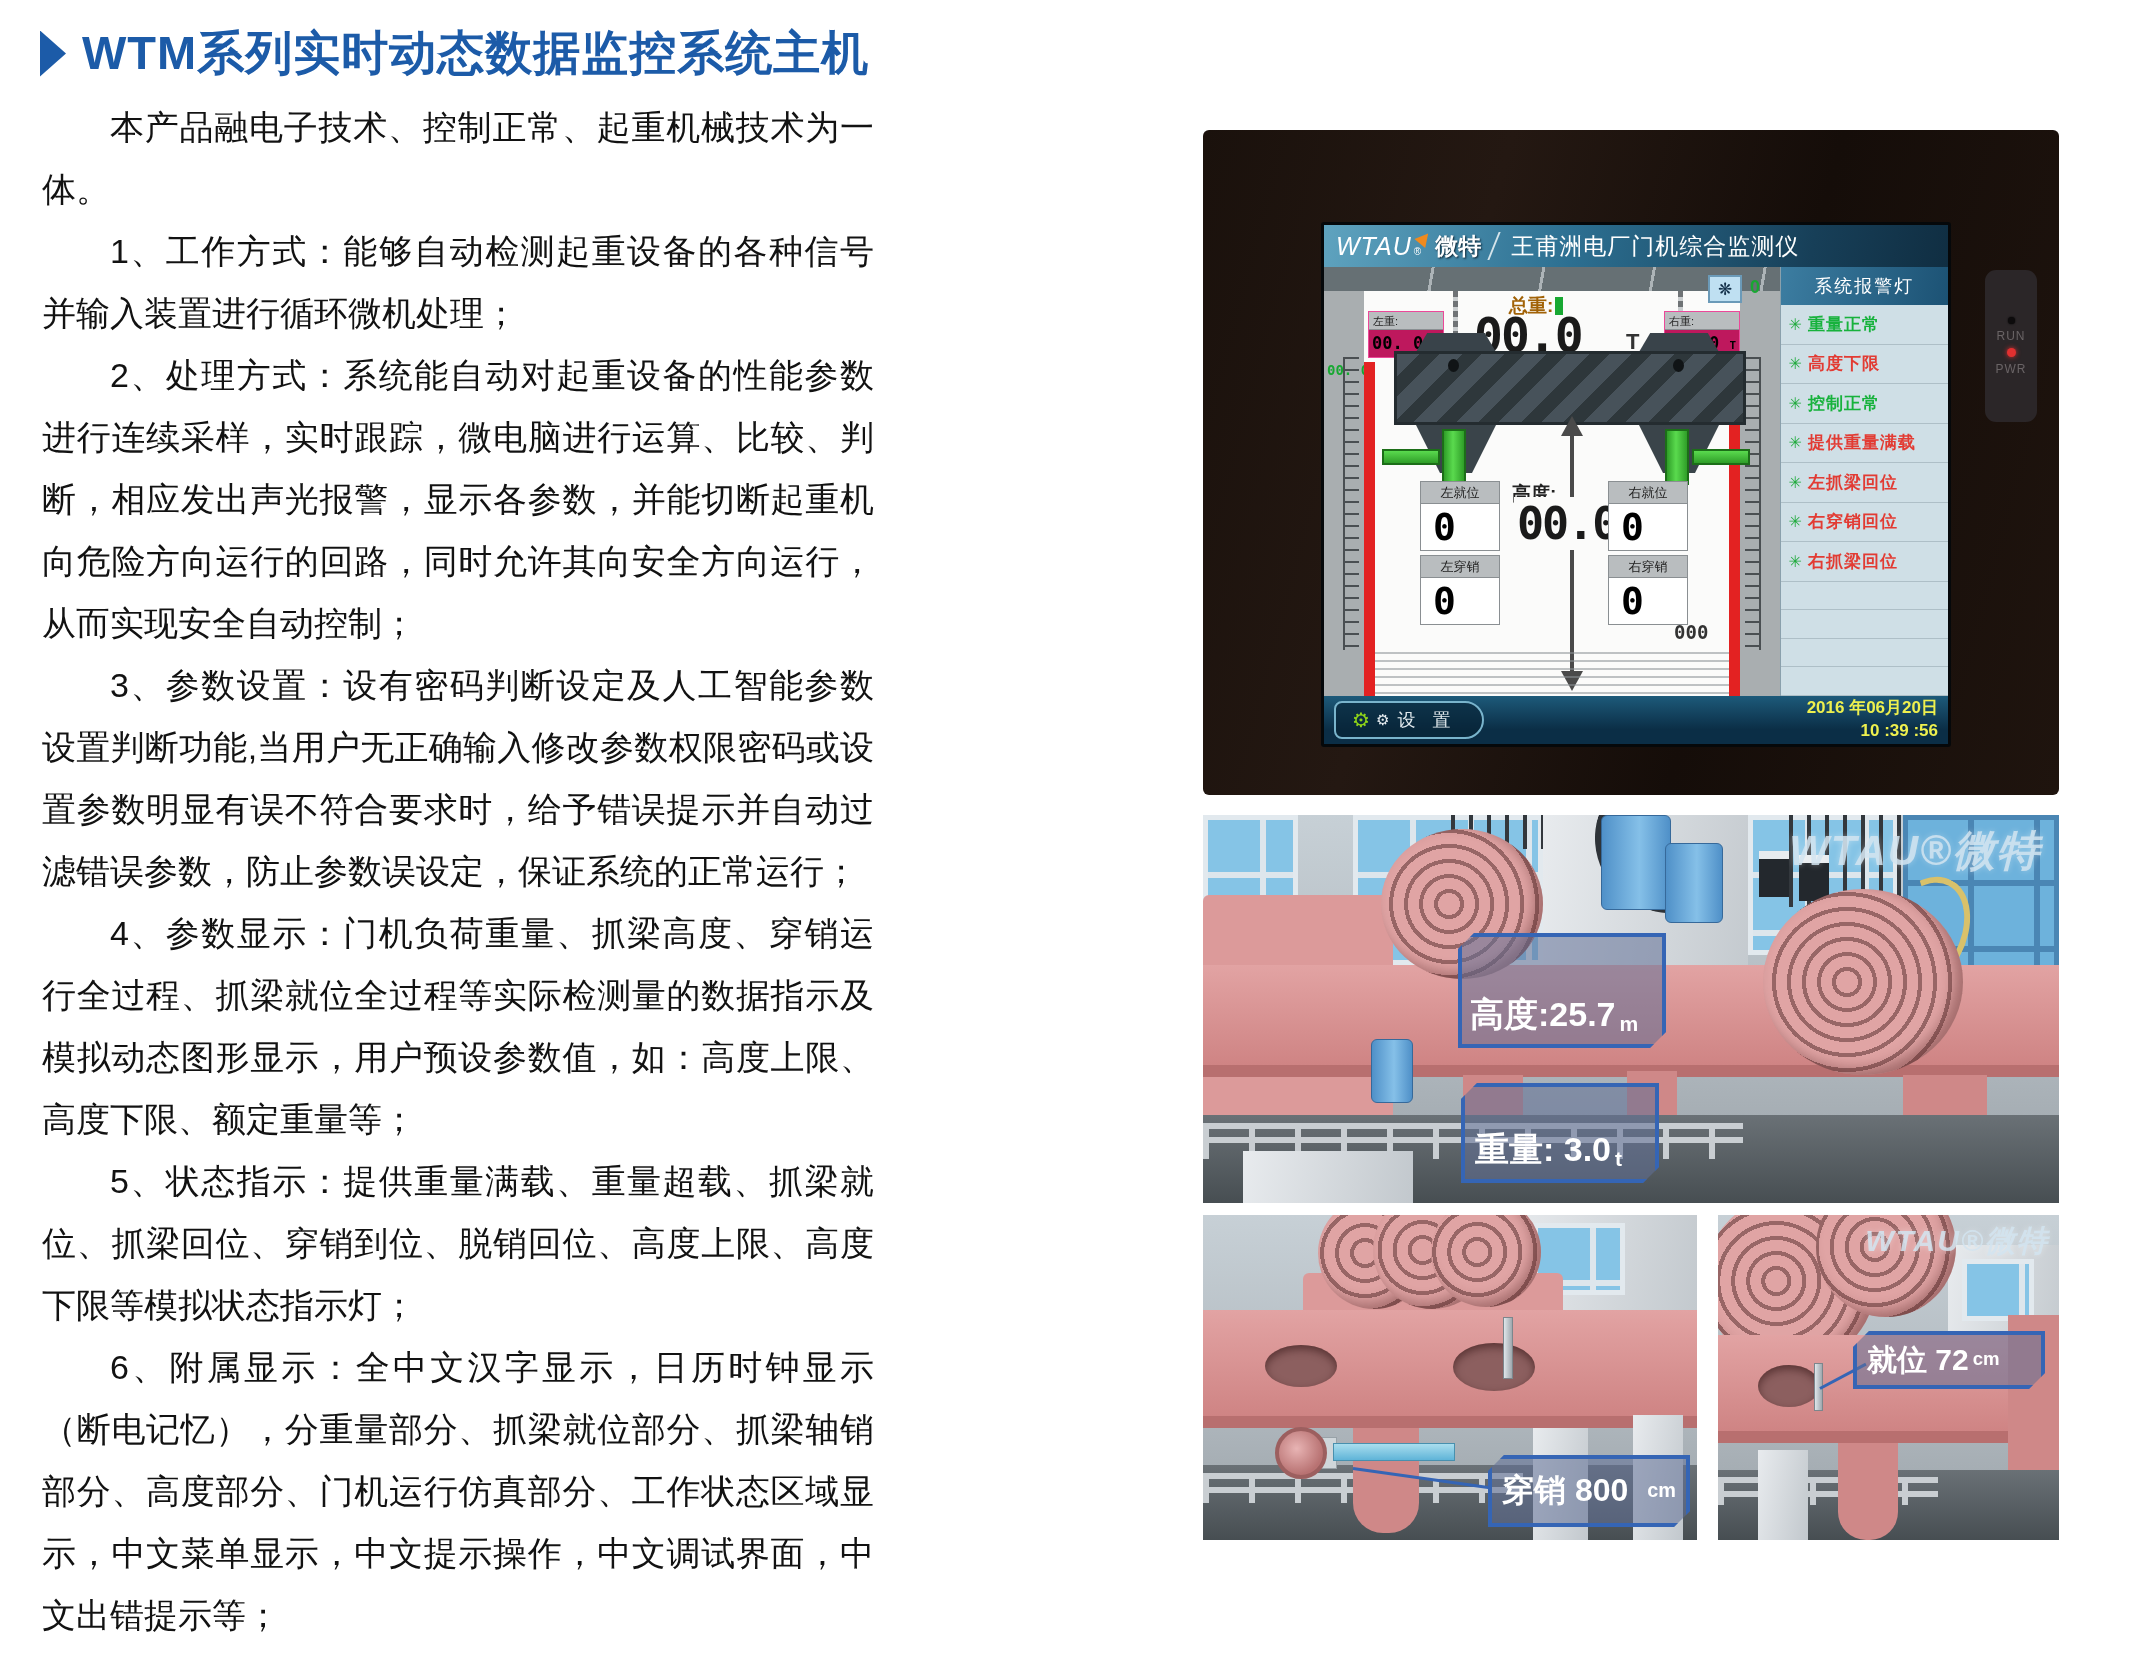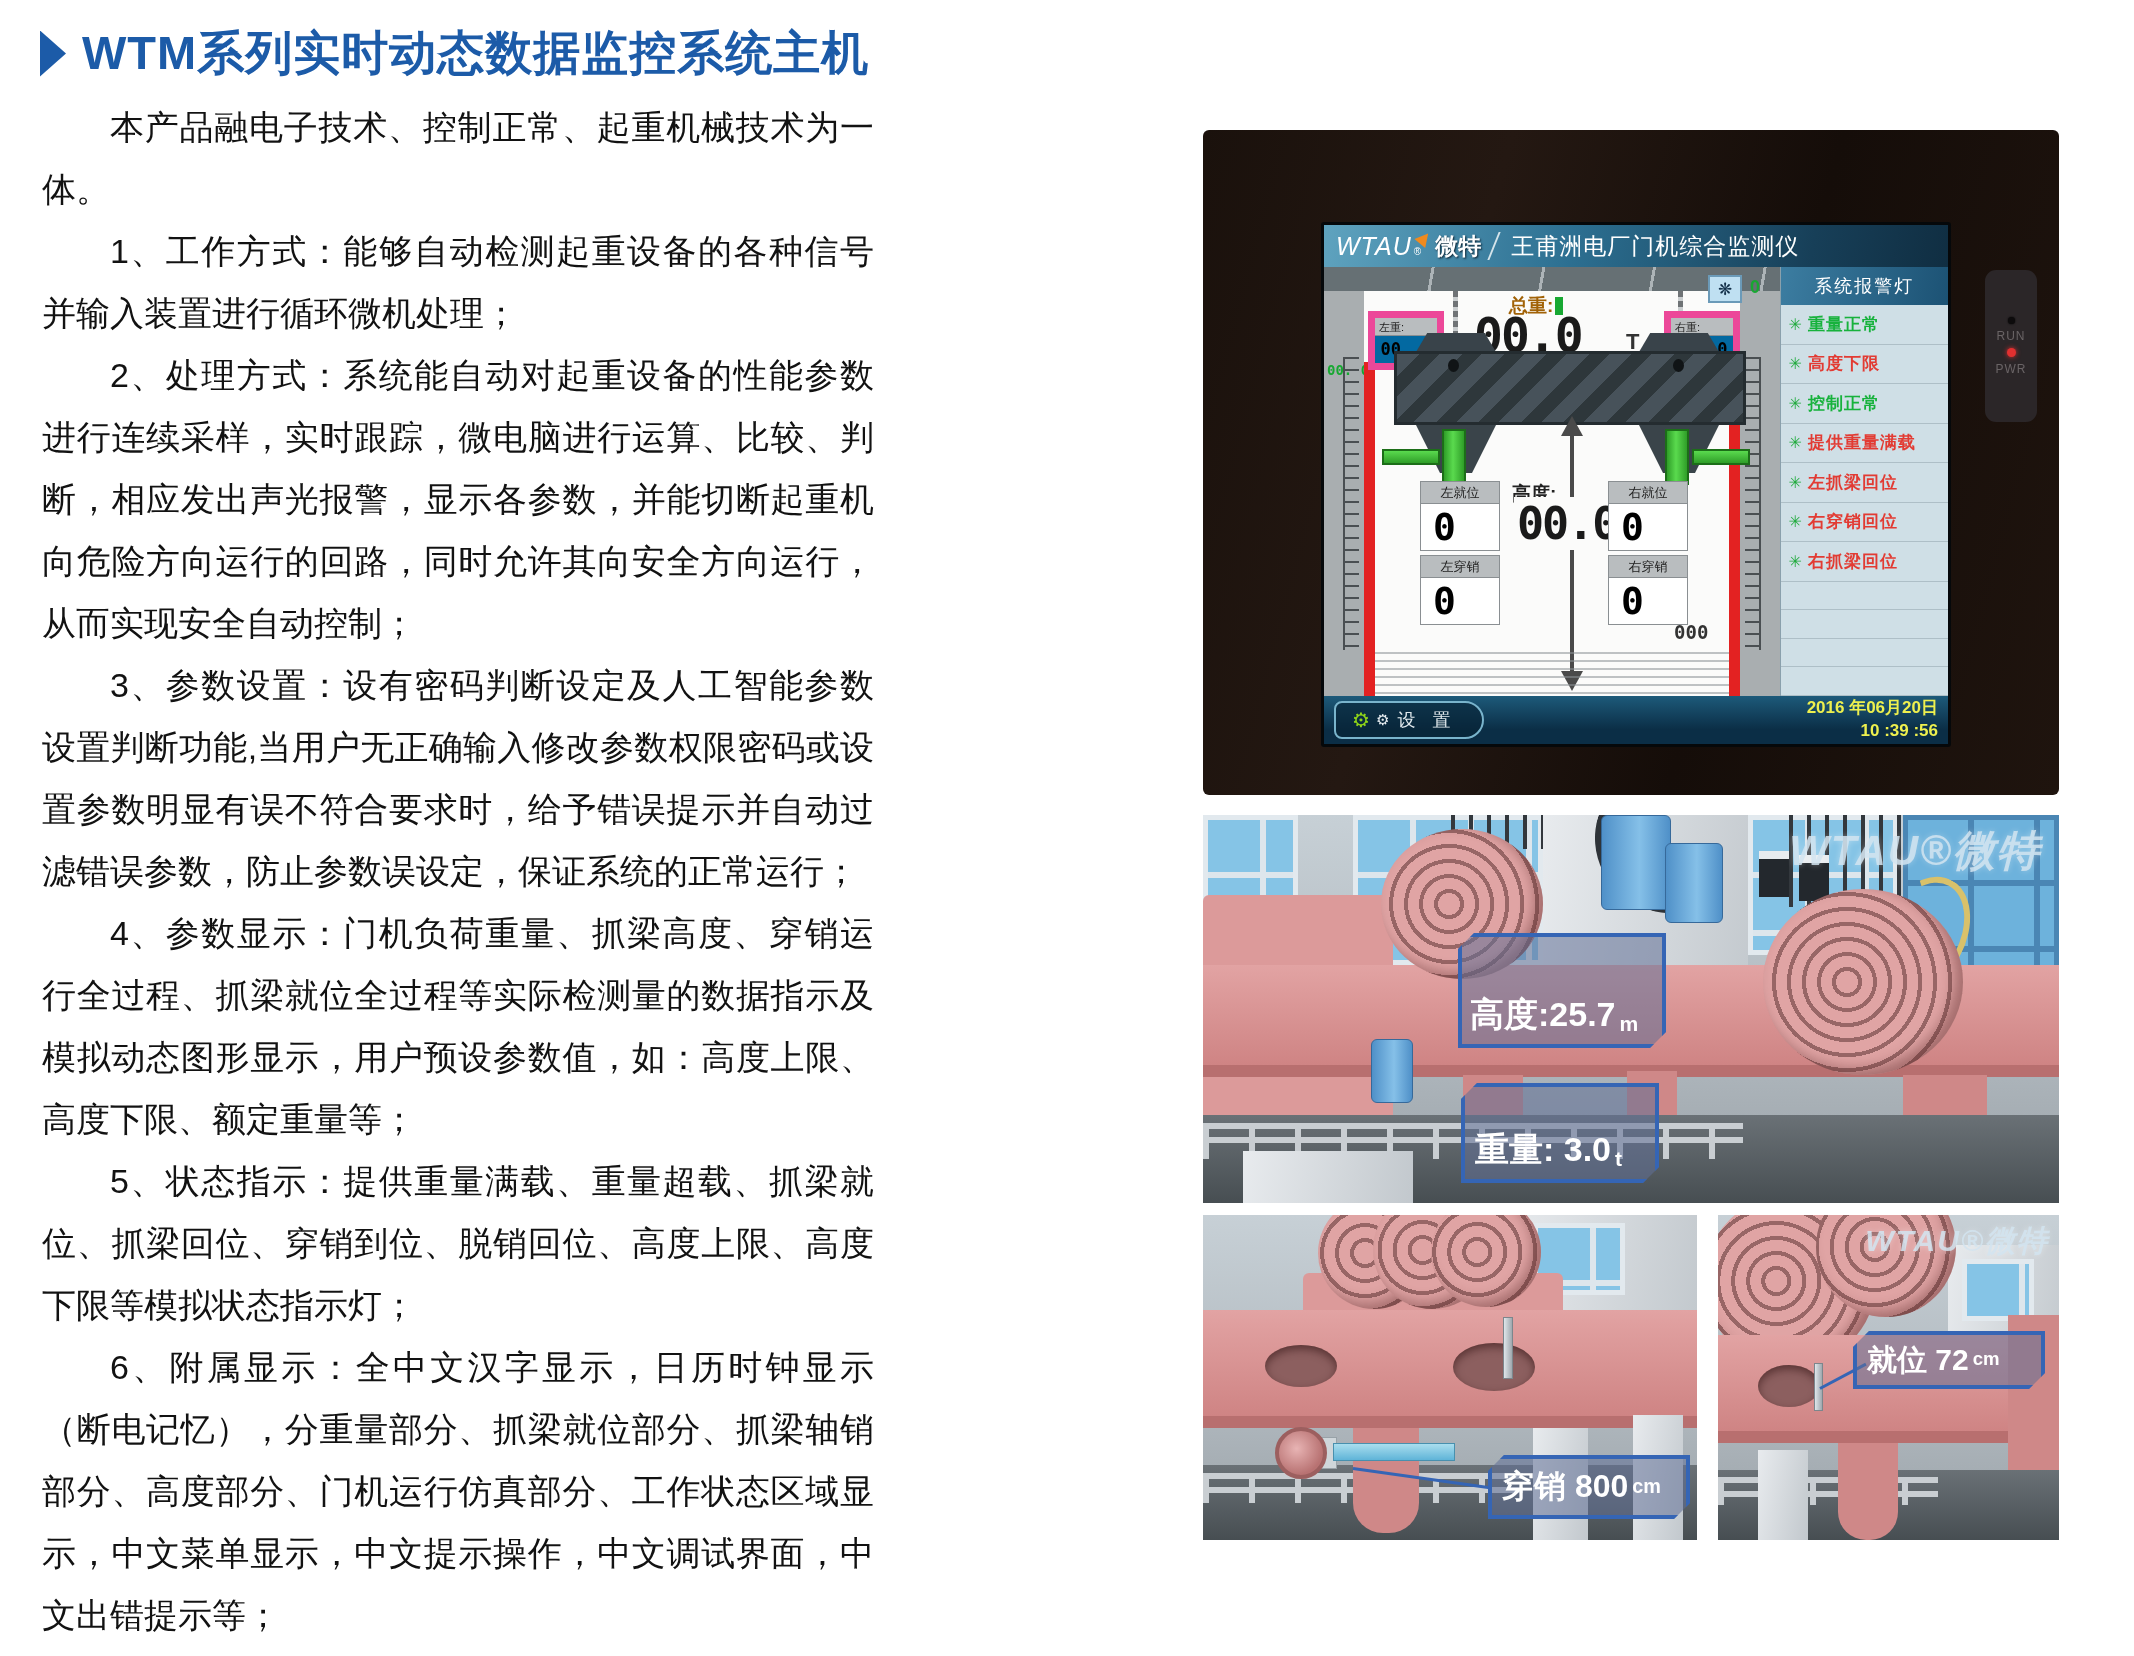--- a/index.html
+++ b/index.html
@@ -57,21 +57,21 @@
   .arrowline{position:absolute;left:246px;top:168px;width:4px;height:240px;background:#4a4a4a;}
   .arrhead{position:absolute;width:0;height:0;border-left:11px solid transparent;border-right:11px solid transparent;}
   .arr-up{left:237px;top:149px;border-bottom:20px solid #4a4a4a;}
   .arr-dn{left:237px;top:404px;border-top:20px solid #4a4a4a;}
 
   .tw-label{position:absolute;left:185px;top:26px;font-size:19px;font-weight:bold;color:#a16207;}
   .tw-cursor{display:inline-block;width:8px;height:18px;background:#18a832;vertical-align:-3px;margin-left:2px;}
   .tw-value{position:absolute;left:150px;top:40px;font-size:48px;font-weight:bold;color:#1a1a1a;font-family:"DejaVu Sans Mono",monospace;letter-spacing:-2px;}
   .tw-unit{position:absolute;left:302px;top:62px;font-size:22px;font-weight:bold;color:#333;}
 
-  .wbox{position:absolute;width:76px;border:7px solid #ec4899;background:#0369a1;}
+  .wbox{position:absolute;width:76px;border:1px solid #ec4899;background:#be185d;}
   .wbox .lbl{height:18px;background:#b9bdbf;color:#222;font-size:11px;line-height:18px;padding-left:4px;border-bottom:1px solid #8a8f92;}
   .wbox .val{height:27px;font-size:17px;font-weight:bold;line-height:27px;text-align:center;font-family:"DejaVu Sans Mono",monospace;}
   .wbox .val .u{font-size:11px;}
 
   .h-label{position:absolute;left:186px;top:214px;font-size:19px;font-weight:bold;color:#222;background:#fbfbfa;padding:0 2px;}
   .h-value{position:absolute;left:190px;top:230px;font-size:45px;font-weight:bold;color:#1a1a1a;background:#fbfbfa;padding:0 3px;font-family:"DejaVu Sans Mono",monospace;letter-spacing:-2px;}
   .h-unit{position:absolute;left:306px;top:256px;font-size:20px;font-weight:bold;color:#555;background:#fbfbfa;}
 
   .vbox{position:absolute;width:80px;border:1px solid #8a8f92;background:#fff;}
   .vbox .lbl{height:22px;background:#b9bdbf;color:#222;font-size:13px;line-height:22px;text-align:center;border-bottom:1px solid #8a8f92;}
@@ -367,21 +367,21 @@
     <div class="rail" style="left:0;top:258px;width:320px;height:30px;"></div>
     <div class="pinkleg" style="left:150px;top:213px;width:66px;height:105px;border-radius:0 0 30px 30px;"></div>
     <div class="wallblock" style="left:330px;top:213px;width:55px;height:112px;"></div>
     <div class="wallblock" style="left:430px;top:200px;width:50px;height:125px;"></div>
 
     <div class="collar" style="left:112px;top:222px;width:22px;height:32px;"></div>
     <div class="axle" style="left:130px;top:228px;width:122px;height:18px;"></div>
     <div class="flange" style="left:72px;top:212px;width:52px;height:52px;"></div>
 
     <div class="leader" style="left:150px;top:252px;width:140px;transform:rotate(8deg);"></div>
-    <div class="callout" style="left:285px;top:240px;width:202px;height:64px;font-size:32px;align-items:center;">
+    <div class="callout" style="left:285px;top:240px;width:202px;height:72px;font-size:32px;align-items:center;justify-content:space-between;">
       <span>穿销 800</span>
         <span class="u">cm</span>
     </div>
   </div>
 
   <div class="render render-seat">
     <div class="wallblock" style="left:230px;top:30px;width:111px;height:150px;"></div>
     <div class="win" style="left:244px;top:44px;width:72px;height:62px;"></div>
     <div class="drum" style="left:-14px;top:-20px;width:172px;height:172px;"></div>
     <div class="drum" style="left:98px;top:-38px;width:140px;height:140px;"></div>

